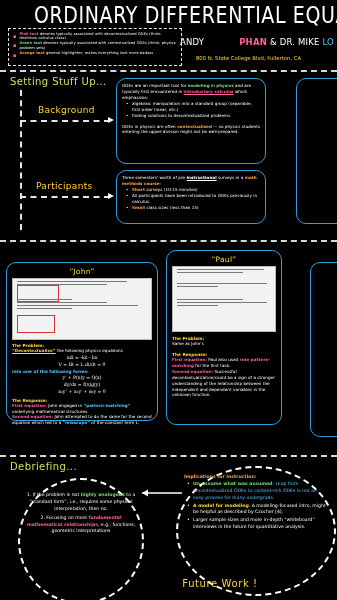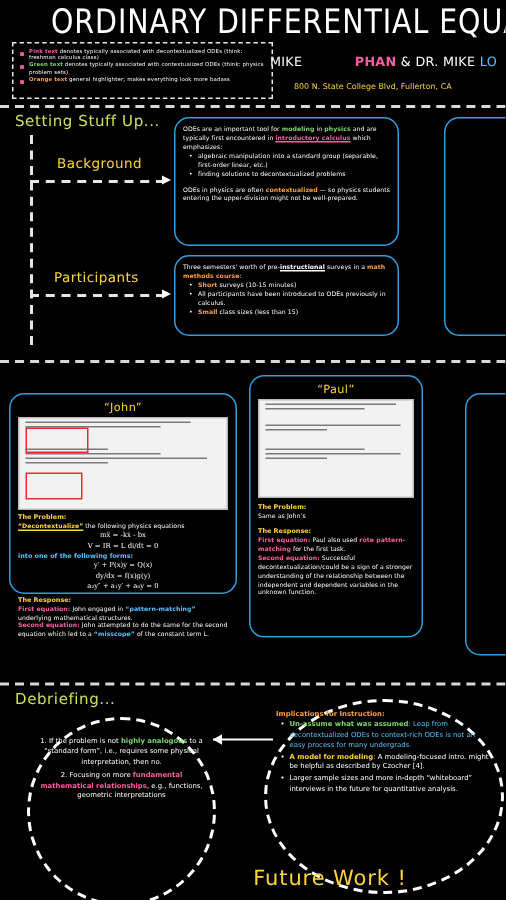--- a/index.html
+++ b/index.html
@@ -95,32 +95,32 @@
 
   
   .circ {
     position:absolute; border:2px dashed #ffffff; border-radius:50%;
   }
   .circ-txt { position:absolute; text-align:center; font-size:4.6px; color:#ffffff; line-height:1.5; }
   .center-q {
     position:absolute; text-align:center; font-size:8px; color:#ffd43b; line-height:1.35; letter-spacing:.2px;
   }
   .future {
-    position:absolute; text-align:center; font-size:14px; color:#ffd43b; letter-spacing:.6px; white-space:nowrap;
+    position:absolute; text-align:center; font-size:10px; color:#ffd43b; letter-spacing:.6px; white-space:nowrap;
   }
   .curvearrow { position:absolute; }
 </style>
 </head>
 <body>
 
 <div class="poster">
 
   <div class="title-band">
     <div class="main-title">ORDINARY DIFFERENTIAL EQUATIONS</div>
-    <div class="authors"><span>MIKE </span><span class="pink">PHAN</span><span> &amp; DR. MIKE </span><span class="cyan">LO</span></div>
+    <div class="authors"><span>ANDY </span><span class="pink">PHAN</span><span> &amp; DR. MIKE </span><span class="cyan">LO</span></div>
     <div class="affil2">800 N. State College Blvd, Fullerton, CA</div>
   </div>
 
   <div class="legend">
     <div class="legend-row">
       <span class="legend-bullet">▪</span>
       <span class="legend-txt"><span class="lg-pink">Pink text</span><span> denotes typically associated with decontextualized ODEs (think: freshman calculus class)</span></span>
     </div>
     <div class="legend-row">
       <span class="legend-bullet">▪</span>
@@ -169,21 +169,21 @@
     </ul>
   </div>
 
   <div class="rbox" style="left:296px; top:78px; width:60px; height:146px;">
     <div class="bt"></div>
   </div>
 
   <div class="hsep" style="top:240px;"></div>
 
 
-  <div class="rbox" style="left:6px; top:262px; width:152px; height:134px;">
+  <div class="rbox" style="left:6px; top:262px; width:152px; height:159px;">
     <div class="panel-title">“John”</div>
     <div class="scanimg" style="height:62px;">
       <div class="scanline l" style="width:80%;"></div>
       <div class="scanline m"></div>
       <div class="redbox" style="left:4px; top:6px; width:42px; height:17px;"></div>
       <div class="scanline s" style="margin-top:14px;"></div>
       <div class="scanline m"></div>
       <div class="scanline l"></div>
       <div class="redbox" style="left:4px; top:36px; width:38px; height:18px;"></div>
       <div class="scanline s"></div>

